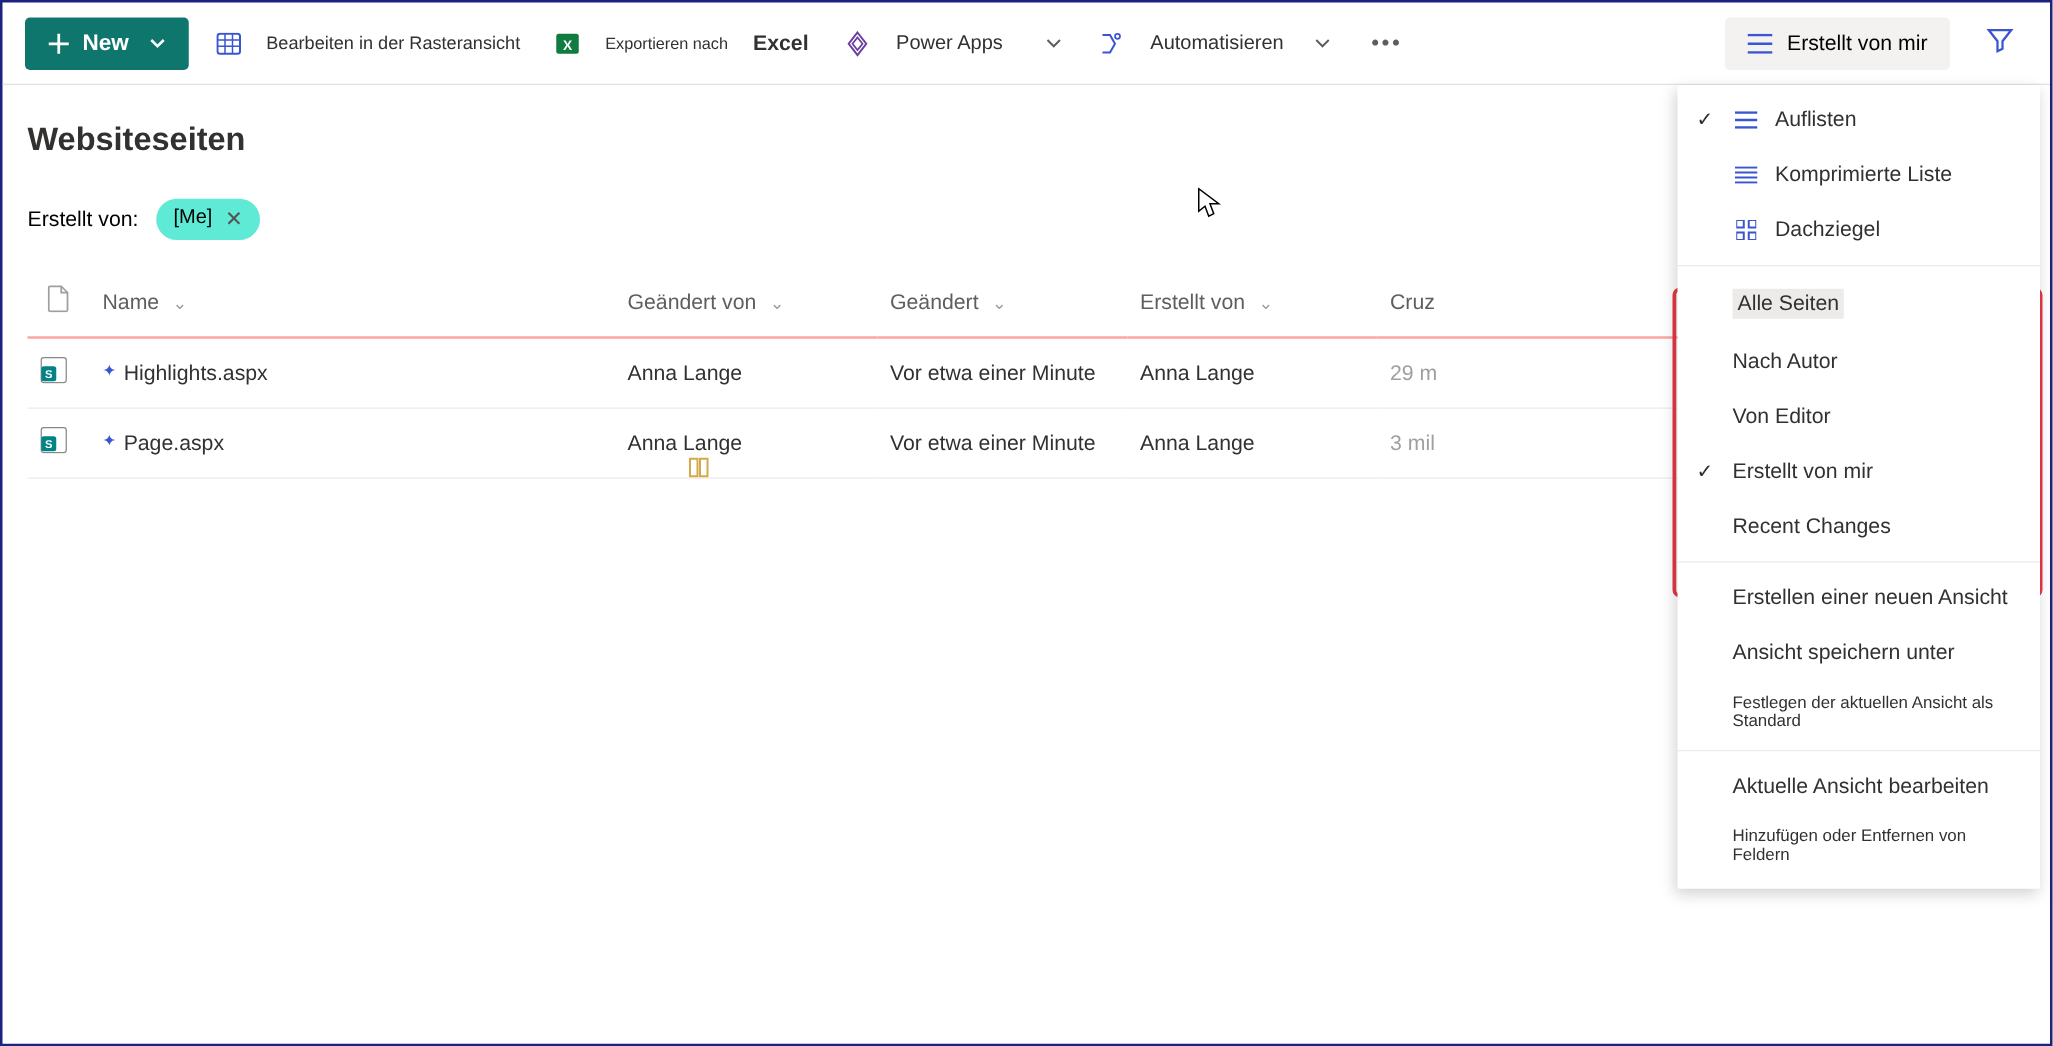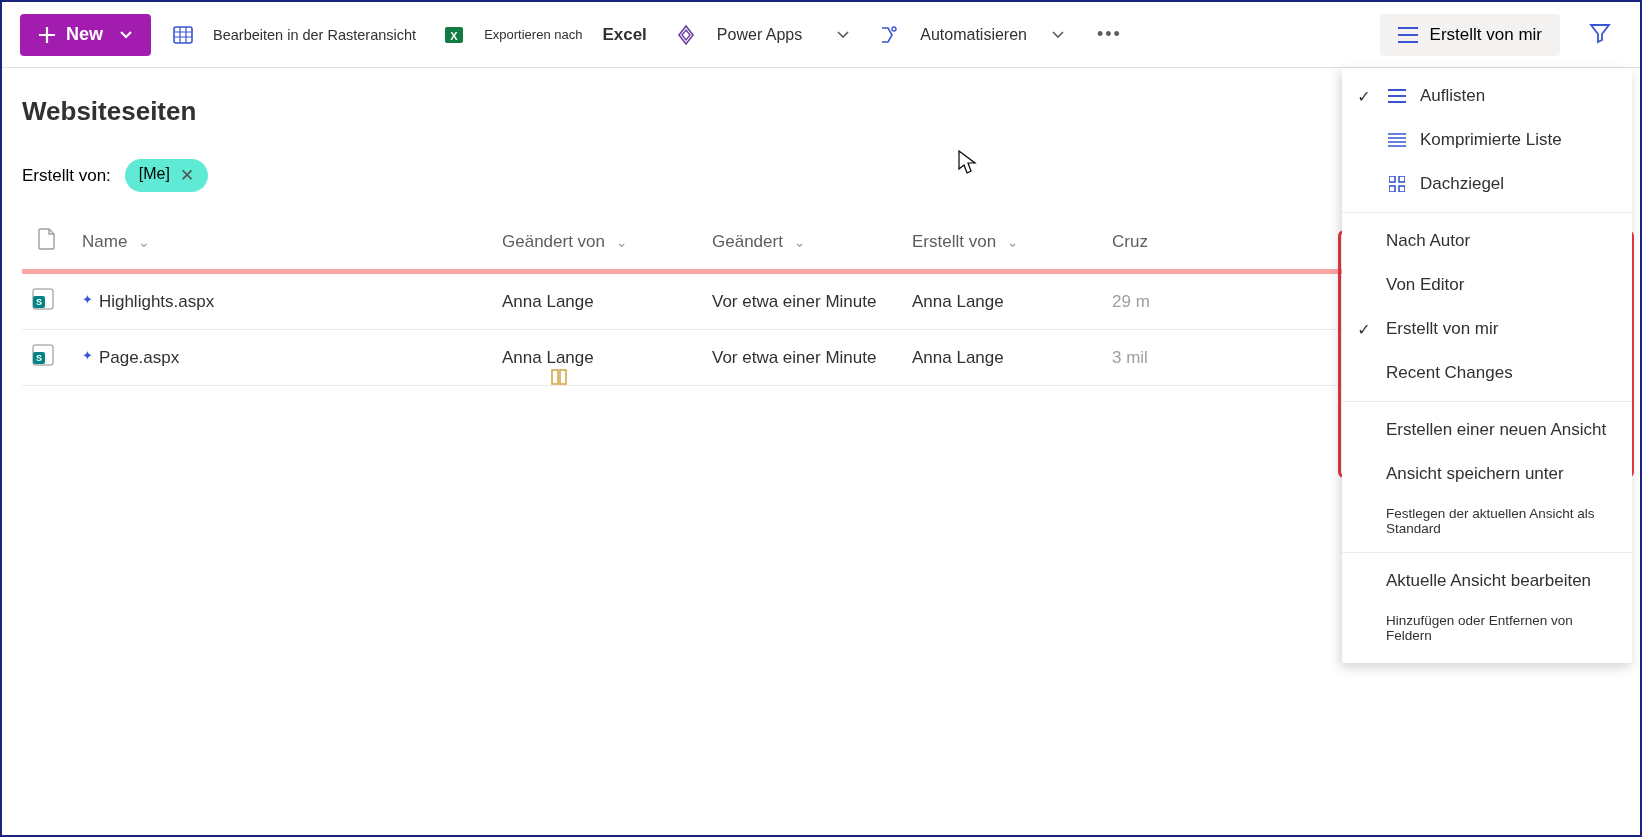--- a/index.html
+++ b/index.html
@@ -1,41 +1,41 @@
 <!DOCTYPE html>
 <html><head>
 <meta charset="utf-8">
 <style>
 * { box-sizing: border-box; margin: 0; padding: 0; font-family: "Segoe UI", Arial, sans-serif; }
 body { background: #fff; width: 1642px; height: 837px; position: relative; border: 2px solid #1a237e; overflow: hidden; }
 
 
 .toolbar { height: 66px; display: flex; align-items: center; padding: 0 18px; gap: 16px; border-bottom: 1px solid #e1e1e1; }
-.btn-new { background: #a21caf; color: #fff; height: 42px; border: none; border-radius: 4px; padding: 0 18px; display: flex; align-items: center; gap: 10px; font-size: 18px; font-weight: 600; cursor: pointer; }
+.btn-new { background: #0f766e; color: #fff; height: 42px; border: none; border-radius: 4px; padding: 0 18px; display: flex; align-items: center; gap: 10px; font-size: 18px; font-weight: 600; cursor: pointer; }
 .btn-new .chev { margin-left: 6px; }
 .tb-item { display: flex; align-items: center; gap: 20px; font-size: 16px; color: #323130; cursor: pointer; padding: 0 6px; }
 .more-dots { font-size: 18px; color: #605e5c; padding: 0 10px; cursor: pointer; letter-spacing: 2px; }
 .tb-right { margin-left: auto; display: flex; align-items: center; gap: 18px; }
 .view-switch { display: flex; align-items: center; gap: 12px; background: #f3f2f1; height: 42px; padding: 0 18px; border-radius: 4px; cursor: pointer; font-size: 17px; }
 .filter-icon { color: #3955d1; padding: 0 10px; cursor: pointer; }
 
 
 .page-head { padding: 28px 20px 14px 20px; }
 .page-title { font-size: 26px; font-weight: 600; color: #323130; }
 
 
 .filter-row { display: flex; align-items: center; gap: 14px; padding: 18px 24px 22px 20px; font-size: 17px; }
 .filter-chip { display: flex; gap: 10px; background: #5eead4; border-radius: 26px; padding: 6px 14px; font-size: 16px; }
 .filter-chip .x { font-size: 17px; color: #555; cursor: pointer; }
 
 
 .table-wrap { padding: 0 20px; }
 table { width: 100%; border-collapse: collapse; }
 th, td { text-align: left; font-size: 17px; color: #323130; padding: 14px 10px; }
-th { font-weight: 400; color: #605e5c; border-bottom: 5px solid #fca5a5; }
+th { font-weight: 400; color: #605e5c; border-bottom: 2px solid #fca5a5; }
 th .sort { color: #a19f9d; margin-left: 6px; font-size: 14px; }
 tr.data-row td { border-bottom: 1px solid #edebe9; }
 .doc-icon-cell { width: 50px; text-align: center; color: #605e5c; }
 .file-icon-cell { width: 50px; }
 .name-col { width: 420px; }
 .mod-by-col { width: 210px; }
 .mod-col { width: 200px; }
 .created-by-col { width: 200px; }
 
 .sp-icon { width: 22px; height: 22px; }
@@ -247,20 +247,24 @@
           <rect x="0" y="10" width="6" height="6" fill="none" stroke="#3955d1" stroke-width="1.6"></rect>
           <rect x="10" y="10" width="6" height="6" fill="none" stroke="#3955d1" stroke-width="1.6"></rect>
         </svg>
       </span>
     <span>Dachziegel</span>
   </div>
   <div class="sep"></div>
 
   <div class="item">
     <span class="check"></span>
+    <span style="background:#edebe9;padding:2px 4px">Alle Seiten</span>
+  </div>
+  <div class="item">
+    <span class="check"></span>
     <span>Nach Autor</span>
   </div>
   <div class="item">
     <span class="check"></span>
     <span>Von Editor</span>
   </div>
   <div class="item">
     <span class="check">✓</span>
     <span>Erstellt von mir</span>
   </div>

